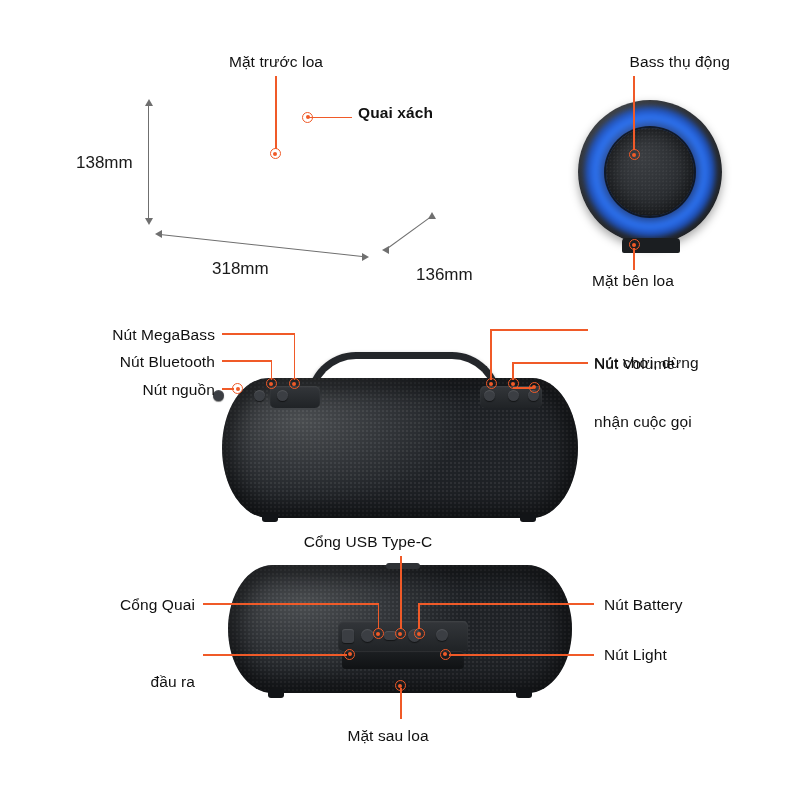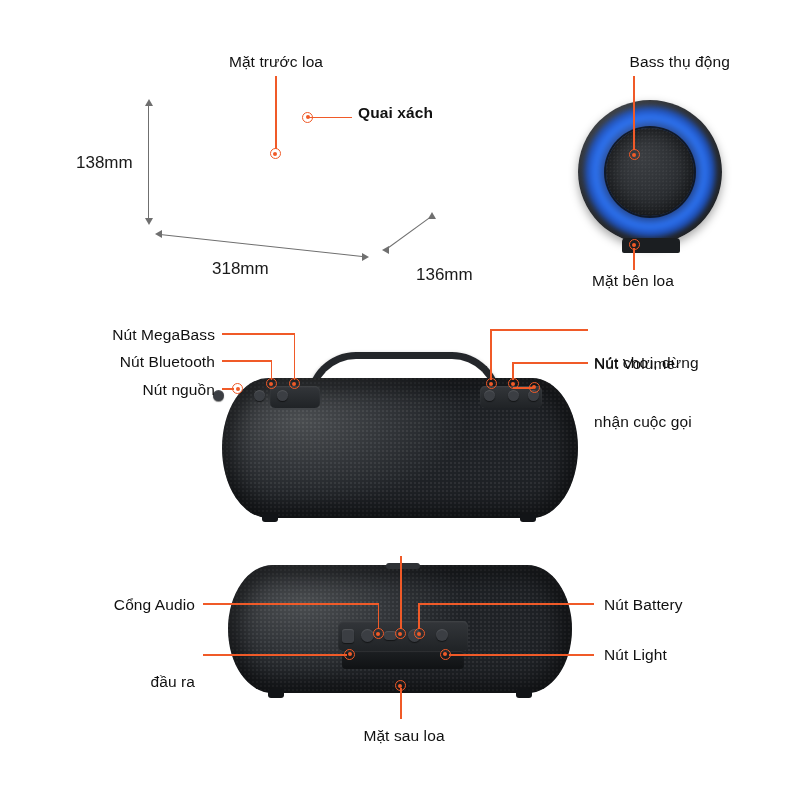--- a/index.html
+++ b/index.html
@@ -212,24 +212,25 @@
     <div class="btn" style="left:114px;top:64px;width:12px;height:14px;border-radius:3px;"></div>
     <div class="btn" style="left:133px;top:64px;width:13px;height:13px;"></div>
     <div class="btn" style="left:156px;top:66px;width:13px;height:9px;border-radius:4px;"></div>
     <div class="btn" style="left:180px;top:64px;width:13px;height:13px;"></div>
     <div class="btn" style="left:208px;top:64px;width:12px;height:12px;"></div>
 
     <div class="foot" style="left:40px;top:124px;width:16px;height:9px;"></div>
     <div class="foot" style="left:288px;top:124px;width:16px;height:9px;"></div>
   </div>
 
+  <div class="lbl c" style="left:256px;top:532px;width:224px;">Cổng USB Type-C</div>
   <div class="ln lnv" style="left:400px;top:556px;height:73px;"></div>
   <div class="dot" style="left:394.5px;top:628px;"></div>
 
-  <div class="lbl r" style="left:20px;top:595px;width:175px;">Cổng Audio</div>
+  <div class="lbl r" style="left:20px;top:595px;width:175px;">Cổng Quai</div>
   <div class="ln lnh" style="left:203px;top:603px;width:176px;"></div>
   <div class="ln lnv" style="left:377.5px;top:603px;height:26px;"></div>
   <div class="dot" style="left:372.5px;top:628px;"></div>
 
   <div class="lbl r" style="left:20px;top:632px;width:175px;">
     <div>đầu ra</div>
   </div>
   <div class="ln lnh" style="left:203px;top:654px;width:144px;"></div>
   <div class="dot" style="left:344px;top:648.5px;"></div>
 
@@ -237,15 +238,15 @@
   <div class="ln lnh" style="left:418px;top:603px;width:176px;"></div>
   <div class="ln lnv" style="left:418px;top:603px;height:26px;"></div>
   <div class="dot" style="left:413.5px;top:628px;"></div>
 
   <div class="lbl" style="left:604px;top:645px;">Nút Light</div>
   <div class="ln lnh" style="left:449px;top:654px;width:145px;"></div>
   <div class="dot" style="left:439.5px;top:648.5px;"></div>
 
   <div class="ln lnv" style="left:400px;top:688px;height:31px;"></div>
   <div class="dot" style="left:394.5px;top:680px;"></div>
-  <div class="lbl c" style="left:324px;top:726px;width:160px;">Mặt sau loa</div>
+  <div class="lbl c" style="left:308px;top:726px;width:160px;">Mặt sau loa</div>
 
 </div>
 
 </body></html>

